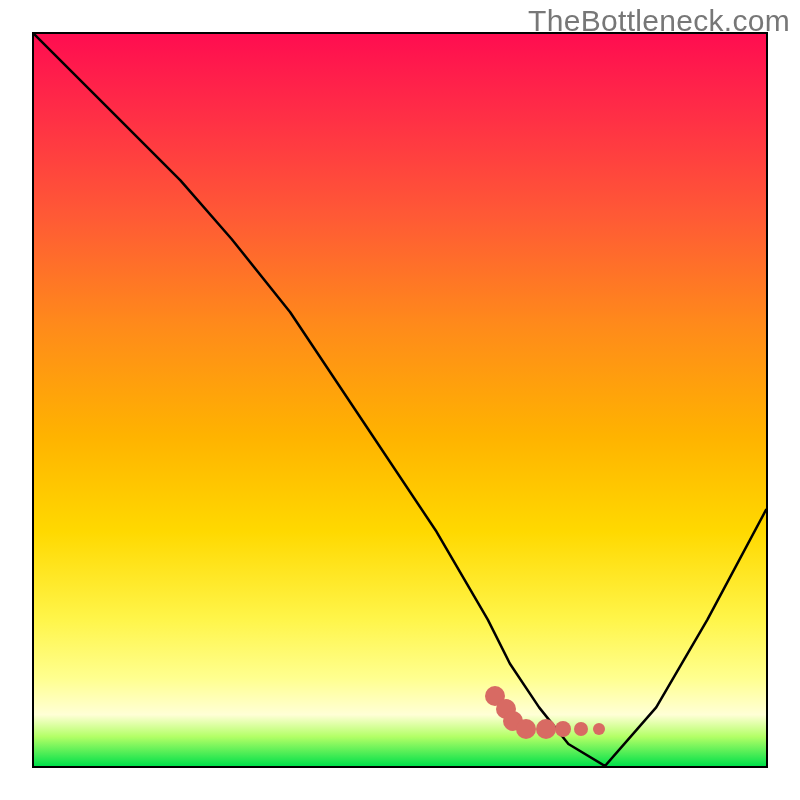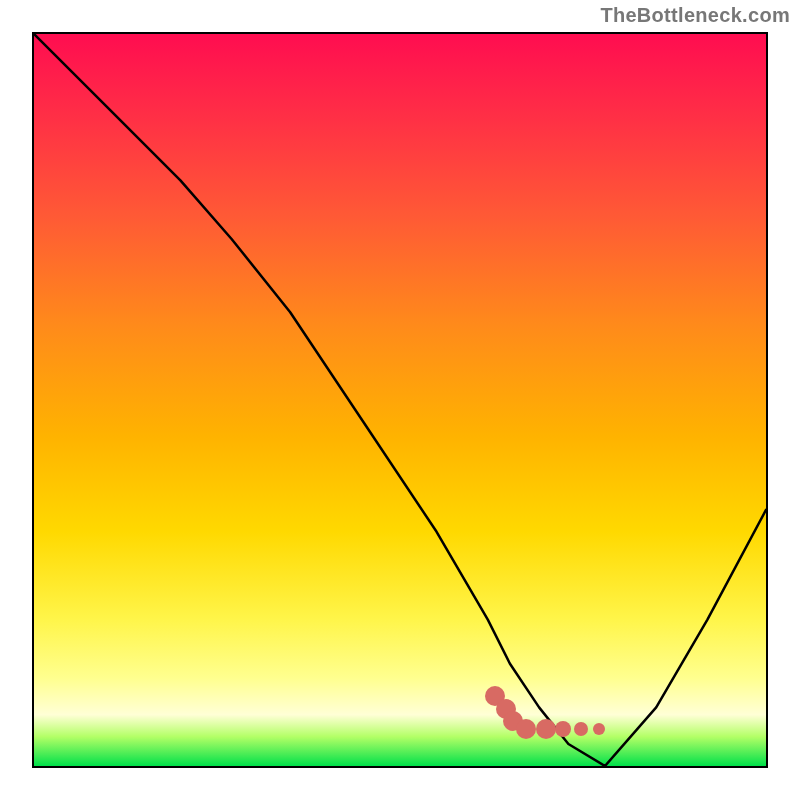--- a/index.html
+++ b/index.html
@@ -13,22 +13,22 @@
   }
   .wrap {
     position: relative;
     width: 800px;
     height: 800px;
   }
   .watermark {
     position: absolute;
     top: 4px;
     right: 10px;
-    font-size: 20px;
-    font-weight: bold;
+    font-size: 30px;
+    font-weight: normal;
     color: #777;
     letter-spacing: 0.3px;
     z-index: 50;
   }
   .plot {
     position: absolute;
     left: 32px;
     top: 32px;
     width: 736px;
     height: 736px;

